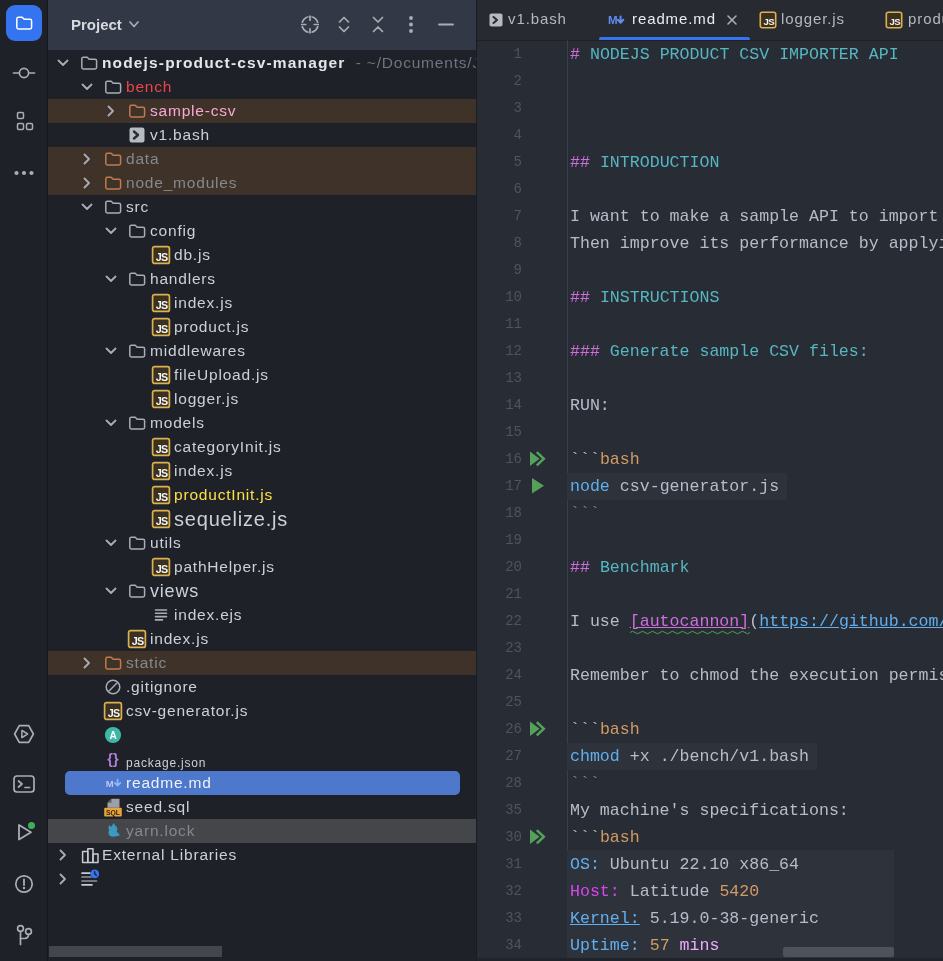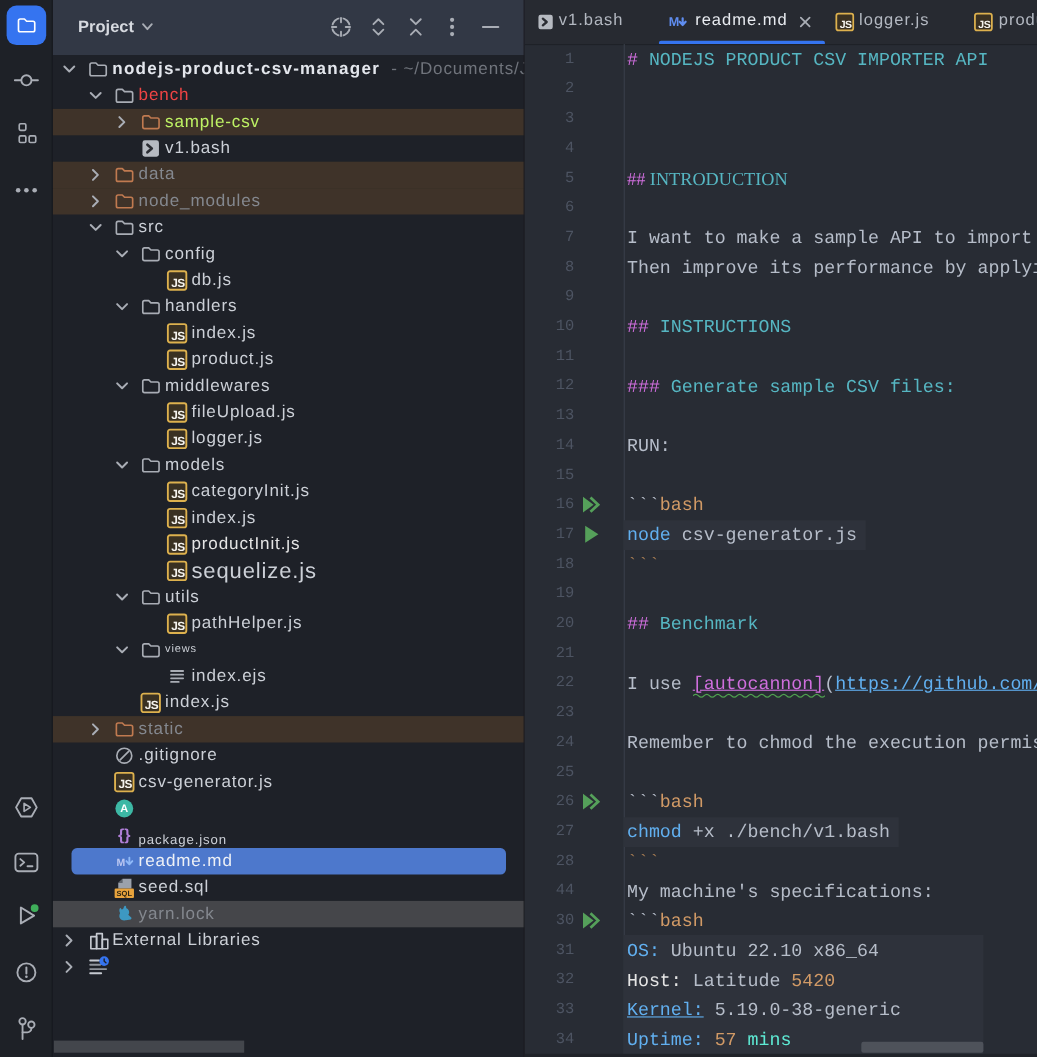--- a/index.html
+++ b/index.html
@@ -100,21 +100,21 @@
           <path d="M2.8 5.9 a1.6 1.6 0 0 1 1.6 -1.6 h3.8 l2 2 h5.8 a1.6 1.6 0 0 1 1.6 1.6 v6.4 a1.6 1.6 0 0 1 -1.6 1.6 h-11.6 a1.6 1.6 0 0 1 -1.6 -1.6 z" fill="none" stroke="#a9adb5" stroke-width="1.5" stroke-linejoin="round"></path>
         </svg></div>
 <div style="position:absolute;left:78px;top:75px;height:24px;line-height:24px;font-size:15.5px;letter-spacing:0.8px;white-space:nowrap"><span style="color:#ef4444">bench</span></div>
 <div style="position:absolute;left:0;top:99px;width:429px;height:24px;background:#3f3329"></div>
 <div style="position:absolute;left:53px;top:101px;width:20px;height:20px;line-height:0"><svg width="20" height="20" viewBox="0 0 20 20" style="">
           <polyline points="7.5,5.5 12,10 7.5,14.5" fill="none" stroke="#a9adb5" stroke-width="1.8" stroke-linecap="round" stroke-linejoin="round"></polyline>
         </svg></div>
 <div style="position:absolute;left:79px;top:101px;width:20px;height:20px;line-height:0"><svg width="20" height="20" viewBox="0 0 20 20" style="">
           <path d="M2.8 5.9 a1.6 1.6 0 0 1 1.6 -1.6 h3.8 l2 2 h5.8 a1.6 1.6 0 0 1 1.6 1.6 v6.4 a1.6 1.6 0 0 1 -1.6 1.6 h-11.6 a1.6 1.6 0 0 1 -1.6 -1.6 z" fill="none" stroke="#c07a50" stroke-width="1.5" stroke-linejoin="round"></path>
         </svg></div>
-<div style="position:absolute;left:102px;top:99px;height:24px;line-height:24px;font-size:15.5px;letter-spacing:0.8px;white-space:nowrap"><span style="color:#bef264">sample-csv</span></div>
+<div style="position:absolute;left:102px;top:99px;height:24px;line-height:24px;font-size:15.5px;letter-spacing:0.8px;white-space:nowrap"><span style="color:#f9a8d4">sample-csv</span></div>
 <div style="position:absolute;left:79px;top:125px;width:20px;height:20px;line-height:0"><svg width="20" height="20" viewBox="0 0 20 20" style="">
           <rect x="2.5" y="2.5" width="15" height="15" rx="2.2" fill="#b6bac1"></rect>
           <polyline points="7,6.5 11,10 7,13.5" fill="none" stroke="#2b2d33" stroke-width="2.4" stroke-linecap="round" stroke-linejoin="round"></polyline>
         </svg></div>
 <div style="position:absolute;left:102px;top:123px;height:24px;line-height:24px;font-size:15.5px;letter-spacing:0.8px;white-space:nowrap"><span style="color:#ccd0d7">v1.bash</span></div>
 <div style="position:absolute;left:0;top:147px;width:429px;height:24px;background:#3f3329"></div>
 <div style="position:absolute;left:29px;top:149px;width:20px;height:20px;line-height:0"><svg width="20" height="20" viewBox="0 0 20 20" style="">
           <polyline points="7.5,5.5 12,10 7.5,14.5" fill="none" stroke="#a9adb5" stroke-width="1.8" stroke-linecap="round" stroke-linejoin="round"></polyline>
         </svg></div>
 <div style="position:absolute;left:55px;top:149px;width:20px;height:20px;line-height:0"><svg width="20" height="20" viewBox="0 0 20 20" style="">
@@ -196,21 +196,21 @@
 <div style="position:absolute;left:126px;top:435px;height:24px;line-height:24px;font-size:15.5px;letter-spacing:0.8px;white-space:nowrap"><span style="color:#ccd0d7">categoryInit.js</span></div>
 <div style="position:absolute;left:103px;top:461px;width:20px;height:20px;line-height:0"><svg width="20" height="20" viewBox="0 0 20 20" style="">
           <rect x="1.6" y="1.6" width="16.8" height="16.8" rx="2" fill="#3a3122" stroke="#ddb14e" stroke-width="1.7"></rect>
           <text x="10.7" y="15.7" font-family="Liberation Sans" font-size="10.8" font-weight="bold" fill="#f5f3ee" text-anchor="middle" letter-spacing="-0.6">JS</text>
         </svg></div>
 <div style="position:absolute;left:126px;top:459px;height:24px;line-height:24px;font-size:15.5px;letter-spacing:0.8px;white-space:nowrap"><span style="color:#ccd0d7">index.js</span></div>
 <div style="position:absolute;left:103px;top:485px;width:20px;height:20px;line-height:0"><svg width="20" height="20" viewBox="0 0 20 20" style="">
           <rect x="1.6" y="1.6" width="16.8" height="16.8" rx="2" fill="#3a3122" stroke="#ddb14e" stroke-width="1.7"></rect>
           <text x="10.7" y="15.7" font-family="Liberation Sans" font-size="10.8" font-weight="bold" fill="#f5f3ee" text-anchor="middle" letter-spacing="-0.6">JS</text>
         </svg></div>
-<div style="position:absolute;left:126px;top:483px;height:24px;line-height:24px;font-size:15.5px;letter-spacing:0.8px;white-space:nowrap"><span style="color:#e5e5e5">productInit.js</span></div>
+<div style="position:absolute;left:126px;top:483px;height:24px;line-height:24px;font-size:15.5px;letter-spacing:0.8px;white-space:nowrap"><span style="color:#fde047">productInit.js</span></div>
 <div style="position:absolute;left:103px;top:509px;width:20px;height:20px;line-height:0"><svg width="20" height="20" viewBox="0 0 20 20" style="">
           <rect x="1.6" y="1.6" width="16.8" height="16.8" rx="2" fill="#3a3122" stroke="#ddb14e" stroke-width="1.7"></rect>
           <text x="10.7" y="15.7" font-family="Liberation Sans" font-size="10.8" font-weight="bold" fill="#f5f3ee" text-anchor="middle" letter-spacing="-0.6">JS</text>
         </svg></div>
 <div style="position:absolute;left:126px;top:507px;height:24px;line-height:24px;font-size:20px;letter-spacing:0.8px;white-space:nowrap"><span style="color:#ccd0d7">sequelize.js</span></div>
 <div style="position:absolute;left:53px;top:533px;width:20px;height:20px;line-height:0"><svg width="20" height="20" viewBox="0 0 20 20" style="">
           <polyline points="5.5,7.5 10,12 14.5,7.5" fill="none" stroke="#a9adb5" stroke-width="1.8" stroke-linecap="round" stroke-linejoin="round"></polyline>
         </svg></div>
 <div style="position:absolute;left:79px;top:533px;width:20px;height:20px;line-height:0"><svg width="20" height="20" viewBox="0 0 20 20" style="">
           <path d="M2.8 5.9 a1.6 1.6 0 0 1 1.6 -1.6 h3.8 l2 2 h5.8 a1.6 1.6 0 0 1 1.6 1.6 v6.4 a1.6 1.6 0 0 1 -1.6 1.6 h-11.6 a1.6 1.6 0 0 1 -1.6 -1.6 z" fill="none" stroke="#a9adb5" stroke-width="1.5" stroke-linejoin="round"></path>
@@ -220,21 +220,21 @@
           <rect x="1.6" y="1.6" width="16.8" height="16.8" rx="2" fill="#3a3122" stroke="#ddb14e" stroke-width="1.7"></rect>
           <text x="10.7" y="15.7" font-family="Liberation Sans" font-size="10.8" font-weight="bold" fill="#f5f3ee" text-anchor="middle" letter-spacing="-0.6">JS</text>
         </svg></div>
 <div style="position:absolute;left:126px;top:555px;height:24px;line-height:24px;font-size:15.5px;letter-spacing:0.8px;white-space:nowrap"><span style="color:#ccd0d7">pathHelper.js</span></div>
 <div style="position:absolute;left:53px;top:581px;width:20px;height:20px;line-height:0"><svg width="20" height="20" viewBox="0 0 20 20" style="">
           <polyline points="5.5,7.5 10,12 14.5,7.5" fill="none" stroke="#a9adb5" stroke-width="1.8" stroke-linecap="round" stroke-linejoin="round"></polyline>
         </svg></div>
 <div style="position:absolute;left:79px;top:581px;width:20px;height:20px;line-height:0"><svg width="20" height="20" viewBox="0 0 20 20" style="">
           <path d="M2.8 5.9 a1.6 1.6 0 0 1 1.6 -1.6 h3.8 l2 2 h5.8 a1.6 1.6 0 0 1 1.6 1.6 v6.4 a1.6 1.6 0 0 1 -1.6 1.6 h-11.6 a1.6 1.6 0 0 1 -1.6 -1.6 z" fill="none" stroke="#a9adb5" stroke-width="1.5" stroke-linejoin="round"></path>
         </svg></div>
-<div style="position:absolute;left:102px;top:579px;height:24px;line-height:24px;font-size:10px;letter-spacing:0.8px;white-space:nowrap"><span style="color:#ccd0d7">views</span></div>
+<div style="position:absolute;left:102px;top:579px;height:24px;line-height:24px;font-size:18px;letter-spacing:0.8px;white-space:nowrap"><span style="color:#ccd0d7">views</span></div>
 <div style="position:absolute;left:103px;top:605px;width:20px;height:20px;line-height:0"><svg width="20" height="20" viewBox="0 0 20 20" style="">
           <line x1="4.5" y1="5" x2="15.5" y2="5" stroke="#a9adb5" stroke-width="1.6" stroke-linecap="round"></line>
           <line x1="4.5" y1="8.3" x2="15.5" y2="8.3" stroke="#a9adb5" stroke-width="1.6" stroke-linecap="round"></line>
           <line x1="4.5" y1="11.6" x2="15.5" y2="11.6" stroke="#a9adb5" stroke-width="1.6" stroke-linecap="round"></line>
           <line x1="4.5" y1="14.9" x2="11.5" y2="14.9" stroke="#a9adb5" stroke-width="1.6" stroke-linecap="round"></line>
         </svg></div>
 <div style="position:absolute;left:126px;top:603px;height:24px;line-height:24px;font-size:15.5px;letter-spacing:0.8px;white-space:nowrap"><span style="color:#ccd0d7">index.ejs</span></div>
 <div style="position:absolute;left:79px;top:629px;width:20px;height:20px;line-height:0"><svg width="20" height="20" viewBox="0 0 20 20" style="">
           <rect x="1.6" y="1.6" width="16.8" height="16.8" rx="2" fill="#3a3122" stroke="#ddb14e" stroke-width="1.7"></rect>
           <text x="10.7" y="15.7" font-family="Liberation Sans" font-size="10.8" font-weight="bold" fill="#f5f3ee" text-anchor="middle" letter-spacing="-0.6">JS</text>
@@ -339,21 +339,21 @@
   </div>
   <div style="position:absolute;left:0;top:40px;width:466px;height:1px;background:#1e2127"></div>
   <div style="position:absolute;left:90px;top:40px;width:1px;height:921px;background:#3a3f4a"></div>
 <div style="position:absolute;left:90px;top:850px;width:327px;height:111px;background:#2e323b"></div>
 <div style="position:absolute;left:0;top:40.5px;width:45px;height:27px;line-height:27px;text-align:right;font-family:'Liberation Mono',monospace;font-size:14px;color:#4d5462">1</div>
 <div style="position:absolute;left:93px;top:40.5px;height:27px;line-height:27px;font-family:'Liberation Mono',monospace;font-size:16.6px;white-space:pre"><span style="color:#cf6edd;">#</span><span style="color:#56b6c2;"> NODEJS PRODUCT CSV IMPORTER API</span></div>
 <div style="position:absolute;left:0;top:67.5px;width:45px;height:27px;line-height:27px;text-align:right;font-family:'Liberation Mono',monospace;font-size:14px;color:#4d5462">2</div>
 <div style="position:absolute;left:0;top:94.5px;width:45px;height:27px;line-height:27px;text-align:right;font-family:'Liberation Mono',monospace;font-size:14px;color:#4d5462">3</div>
 <div style="position:absolute;left:0;top:121.5px;width:45px;height:27px;line-height:27px;text-align:right;font-family:'Liberation Mono',monospace;font-size:14px;color:#4d5462">4</div>
 <div style="position:absolute;left:0;top:148.5px;width:45px;height:27px;line-height:27px;text-align:right;font-family:'Liberation Mono',monospace;font-size:14px;color:#4d5462">5</div>
-<div style="position:absolute;left:93px;top:148.5px;height:27px;line-height:27px;font-family:Liberation Serif, serif;font-size:16.6px;white-space:pre"><span style="color:#cf6edd;">##</span><span style="color:#56b6c2;"> INTRODUCTION</span></div>
+<div style="position:absolute;left:93px;top:148.5px;height:27px;line-height:27px;font-family:Liberation Mono, monospace;font-size:16.6px;white-space:pre"><span style="color:#cf6edd;">##</span><span style="color:#56b6c2;"> INTRODUCTION</span></div>
 <div style="position:absolute;left:0;top:175.5px;width:45px;height:27px;line-height:27px;text-align:right;font-family:'Liberation Mono',monospace;font-size:14px;color:#4d5462">6</div>
 <div style="position:absolute;left:0;top:202.5px;width:45px;height:27px;line-height:27px;text-align:right;font-family:'Liberation Mono',monospace;font-size:14px;color:#4d5462">7</div>
 <div style="position:absolute;left:93px;top:202.5px;height:27px;line-height:27px;font-family:'Liberation Mono',monospace;font-size:16.6px;white-space:pre"><span style="color:#b6bdc9;">I want to make a sample API to import a big CSV file.</span></div>
 <div style="position:absolute;left:0;top:229.5px;width:45px;height:27px;line-height:27px;text-align:right;font-family:'Liberation Mono',monospace;font-size:14px;color:#4d5462">8</div>
 <div style="position:absolute;left:93px;top:229.5px;height:27px;line-height:27px;font-family:'Liberation Mono',monospace;font-size:16.6px;white-space:pre"><span style="color:#b6bdc9;">Then improve its performance by applying some techniques.</span></div>
 <div style="position:absolute;left:0;top:256.5px;width:45px;height:27px;line-height:27px;text-align:right;font-family:'Liberation Mono',monospace;font-size:14px;color:#4d5462">9</div>
 <div style="position:absolute;left:0;top:283.5px;width:45px;height:27px;line-height:27px;text-align:right;font-family:'Liberation Mono',monospace;font-size:14px;color:#4d5462">10</div>
 <div style="position:absolute;left:93px;top:283.5px;height:27px;line-height:27px;font-family:'Liberation Mono',monospace;font-size:16.6px;white-space:pre"><span style="color:#cf6edd;">##</span><span style="color:#56b6c2;"> INSTRUCTIONS</span></div>
 <div style="position:absolute;left:0;top:310.5px;width:45px;height:27px;line-height:27px;text-align:right;font-family:'Liberation Mono',monospace;font-size:14px;color:#4d5462">11</div>
 <div style="position:absolute;left:0;top:337.5px;width:45px;height:27px;line-height:27px;text-align:right;font-family:'Liberation Mono',monospace;font-size:14px;color:#4d5462">12</div>
@@ -390,34 +390,34 @@
 <div style="position:absolute;left:52px;top:720.25px;line-height:0"><svg width="17" height="18" viewBox="0 0 17 18" style="">
         <path d="M1 1.5 v14.5 l9.6 -7.25 z" fill="#55a05a"></path>
         <polyline points="7.8,2.2 14.8,8.75 7.8,15.3" fill="none" stroke="#55a05a" stroke-width="2.5"></polyline>
       </svg></div>
 <div style="position:absolute;left:93px;top:715.5px;height:27px;line-height:27px;font-family:'Liberation Mono',monospace;font-size:16.6px;white-space:pre"><span style="color:#b6bdc9;">```</span><span style="color:#d19a66;">bash</span></div>
 <div style="position:absolute;left:90px;top:742.5px;width:250px;height:27px;background:#2e323b"></div>
 <div style="position:absolute;left:0;top:742.5px;width:45px;height:27px;line-height:27px;text-align:right;font-family:'Liberation Mono',monospace;font-size:14px;color:#4d5462">27</div>
 <div style="position:absolute;left:93px;top:742.5px;height:27px;line-height:27px;font-family:'Liberation Mono',monospace;font-size:16.6px;white-space:pre"><span style="color:#61afef;text-align:right;">chmod</span><span style="color:#b6bdc9;"> +x ./bench/v1.bash</span></div>
 <div style="position:absolute;left:0;top:769.5px;width:45px;height:27px;line-height:27px;text-align:right;font-family:'Liberation Mono',monospace;font-size:14px;color:#4d5462">28</div>
 <div style="position:absolute;left:93px;top:769.5px;height:27px;line-height:27px;font-family:'Liberation Mono',monospace;font-size:16.6px;white-space:pre"><span style="color:#a27a52;">```</span></div>
-<div style="position:absolute;left:0;top:796.5px;width:45px;height:27px;line-height:27px;text-align:right;font-family:'Liberation Mono',monospace;font-size:14px;color:#4d5462">44</div>
+<div style="position:absolute;left:0;top:796.5px;width:45px;height:27px;line-height:27px;text-align:right;font-family:'Liberation Mono',monospace;font-size:14px;color:#4d5462">35</div>
 <div style="position:absolute;left:93px;top:796.5px;height:27px;line-height:27px;font-family:'Liberation Mono',monospace;font-size:16.6px;white-space:pre"><span style="color:#b6bdc9;">My machine's specifications:</span></div>
 <div style="position:absolute;left:0;top:823.5px;width:45px;height:27px;line-height:27px;text-align:right;font-family:'Liberation Mono',monospace;font-size:14px;color:#4d5462">30</div>
 <div style="position:absolute;left:52px;top:828.25px;line-height:0"><svg width="17" height="18" viewBox="0 0 17 18" style="">
         <path d="M1 1.5 v14.5 l9.6 -7.25 z" fill="#55a05a"></path>
         <polyline points="7.8,2.2 14.8,8.75 7.8,15.3" fill="none" stroke="#55a05a" stroke-width="2.5"></polyline>
       </svg></div>
 <div style="position:absolute;left:93px;top:823.5px;height:27px;line-height:27px;font-family:'Liberation Mono',monospace;font-size:16.6px;white-space:pre"><span style="color:#b6bdc9;">```</span><span style="color:#d19a66;">bash</span></div>
 <div style="position:absolute;left:0;top:850.5px;width:45px;height:27px;line-height:27px;text-align:right;font-family:'Liberation Mono',monospace;font-size:14px;color:#4d5462">31</div>
 <div style="position:absolute;left:93px;top:850.5px;height:27px;line-height:27px;font-family:'Liberation Mono',monospace;font-size:16.6px;white-space:pre"><span style="color:#61afef;">OS:</span><span style="color:#b6bdc9;"> Ubuntu 22.10 x86_64</span></div>
 <div style="position:absolute;left:0;top:877.5px;width:45px;height:27px;line-height:27px;text-align:right;font-family:'Liberation Mono',monospace;font-size:14px;color:#4d5462">32</div>
-<div style="position:absolute;left:93px;top:877.5px;height:27px;line-height:27px;font-family:'Liberation Mono',monospace;font-size:16.6px;white-space:pre"><span style="color:#e5e5e5;text-align:center;">Host:</span><span style="color:#b6bdc9;"> Latitude </span><span style="color:#d19a66;">5420</span></div>
+<div style="position:absolute;left:93px;top:877.5px;height:27px;line-height:27px;font-family:'Liberation Mono',monospace;font-size:16.6px;white-space:pre"><span style="color:#d946ef;text-align:center;">Host:</span><span style="color:#b6bdc9;"> Latitude </span><span style="color:#d19a66;">5420</span></div>
 <div style="position:absolute;left:0;top:904.5px;width:45px;height:27px;line-height:27px;text-align:right;font-family:'Liberation Mono',monospace;font-size:14px;color:#4d5462">33</div>
 <div style="position:absolute;left:93px;top:904.5px;height:27px;line-height:27px;font-family:'Liberation Mono',monospace;font-size:16.6px;white-space:pre"><span style="color:#61afef;text-decoration:underline;">Kernel:</span><span style="color:#b6bdc9;"> 5.19.0-38-generic</span></div>
 <div style="position:absolute;left:0;top:931.5px;width:45px;height:27px;line-height:27px;text-align:right;font-family:'Liberation Mono',monospace;font-size:14px;color:#4d5462">34</div>
-<div style="position:absolute;left:93px;top:931.5px;height:27px;line-height:27px;font-family:'Liberation Mono',monospace;font-size:16.6px;white-space:pre"><span style="color:#61afef;">Uptime:</span><span style="color:#b6bdc9;"> </span><span style="color:#d19a66;">57</span><span style="color:#5eead4;"> mins</span></div>
+<div style="position:absolute;left:93px;top:931.5px;height:27px;line-height:27px;font-family:'Liberation Mono',monospace;font-size:16.6px;white-space:pre"><span style="color:#61afef;">Uptime:</span><span style="color:#b6bdc9;"> </span><span style="color:#d19a66;">57</span><span style="color:#f0abfc;"> mins</span></div>
 <div style="position:absolute;left:153px;top:630px;line-height:0;font-size:0"><svg width="120" height="5" viewBox="0 0 120 5" style="">
         <path d="M0 2.5 Q 2.5 0, 5 2.5 Q 7.5 5, 10 2.5 Q 12.5 0, 15 2.5 Q 17.5 5, 20 2.5 Q 22.5 0, 25 2.5 Q 27.5 5, 30 2.5 Q 32.5 0, 35 2.5 Q 37.5 5, 40 2.5 Q 42.5 0, 45 2.5 Q 47.5 5, 50 2.5 Q 52.5 0, 55 2.5 Q 57.5 5, 60 2.5 Q 62.5 0, 65 2.5 Q 67.5 5, 70 2.5 Q 72.5 0, 75 2.5 Q 77.5 5, 80 2.5 Q 82.5 0, 85 2.5 Q 87.5 5, 90 2.5 Q 92.5 0, 95 2.5 Q 97.5 5, 100 2.5 Q 102.5 0, 105 2.5 Q 107.5 5, 110 2.5 Q 112.5 0, 115 2.5 Q 117.5 5, 120 2.5" fill="none" stroke="#4fa14f" stroke-width="1"></path>
       </svg></div>
 <div style="position:absolute;left:306px;top:947px;width:111px;height:10px;background:#4e525a;border-radius:2px"></div>
 <div style="position:absolute;left:0;top:957.5px;width:466px;height:3.5px;background:#202329"></div>
 </div>
 
 </body></html>

